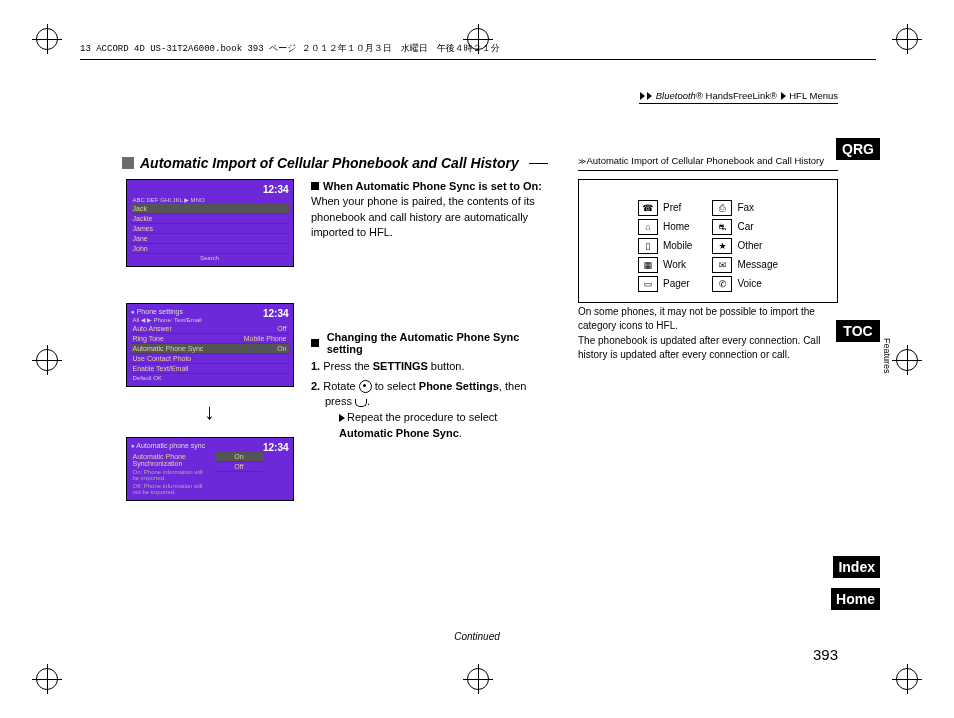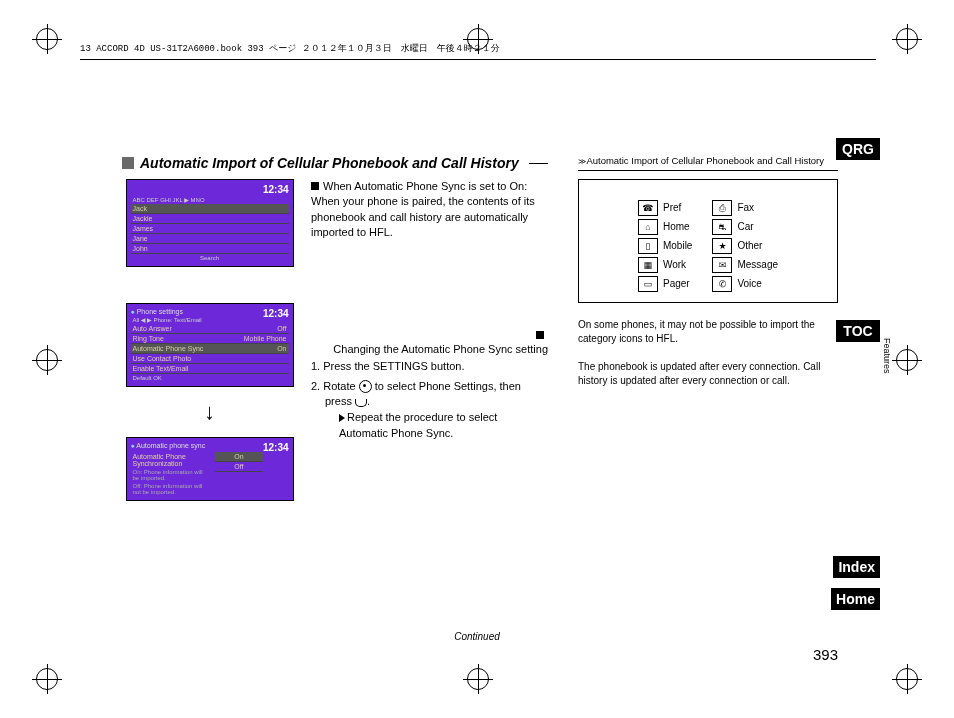--- a/index.html
+++ b/index.html
@@ -19,33 +19,33 @@
 .content { position:absolute; top:155px; left:122px; right:116px; bottom:60px; display:flex; gap:30px; }
 .colL { width:175px; display:flex; flex-direction:column; gap:8px; align-items:center; }
 .colM { flex:1; }
 .colR { width:260px; }
 .section-title-row { display:flex; align-items:center; gap:6px; margin-bottom:8px; }
 .sqbig { width:12px; height:12px; background:#6a6a6a; display:inline-block; }
 .sqsm { width:8px; height:8px; background:#000; display:inline-block; margin-right:4px; }
 .sec-title { font-weight:bold; font-style:italic; font-size:14px; }
 .sec-title-line { flex:1; border-bottom:1.5px solid #000; margin-left:4px; }
 .bodytxt { font-size:11px; line-height:1.4; }
-.bold { font-weight:normal; }
+.bold { font-weight:bold; }
 .steps { padding-left:0; margin:4px 0; font-size:11px; line-height:1.45; }
 .steps li { margin-bottom:4px; list-style:none; padding-left:14px; text-indent:-14px; }
 .tri { display:inline-block; width:0; height:0; border-top:4px solid transparent; border-bottom:4px solid transparent; border-left:6px solid #000; vertical-align:middle; margin-right:2px;}
-.subhead-row { display:flex; align-items:flex-end; gap:4px; margin-top:16px;flex-direction:column; }
+.subhead-row { display:flex; align-items:center; gap:4px; margin-top:16px; }
 .sidehdr { font-size:9.5px; margin-bottom:4px; }
 .sideline { border-top:.5px solid #000; margin:2px 0 8px 0; }
 .sidebox { border:1px solid #000; padding:10px 8px; font-size:10px; line-height:1.35; }
 .icon-table { margin:10px auto 0; display:flex; gap:20px; justify-content:center; }
 .icon-col { display:flex; flex-direction:column; gap:3px; }
 .icon-item { display:flex; align-items:center; gap:5px; font-size:10px;}
 .icon-box { width:18px; height:14px; border:1px solid #000; display:flex; align-items:center; justify-content:center; font-size:9px; }
-.rightnotes { font-size:10px; line-height:1.35; margin-top:15px; }
+.rightnotes { font-size:10px; line-height:1.35; margin-top:2px; }
 .tab { background:#000000; color:#fff; font-weight:bold; font-size:14px; padding:3px 5px; text-align:center; min-width:34px;}
 .tab.qrg { top:138px; position:absolute; right:74px;}
 .tab.toc { top:320px; position:absolute; right:74px;}
 .tab.index { top:556px; position:absolute; right:74px;}
 .tab.home { top:588px; position:absolute; right:74px;}
 .section-label { position:absolute; top:338px; right:62px; font-size:9px; writing-mode:vertical-rl; }
 .continued { position:absolute; bottom:76px; left:50%; transform:translateX(-50%); font-style:italic; font-size:10px; }
 .pagenum { position:absolute; bottom:55px; right:116px; font-size:15px; }
 .mock-screen { width:168px; background:#6d28d9; color:#ddd; font-size:7px; border:1px solid #000; padding:4px; box-sizing:border-box; }
 .mock-screen .time { text-align:right; font-size:10px; color:#fff; font-weight:bold; }
@@ -68,20 +68,27 @@
 <div class="reg ml"></div>
 <div class="reg mr"></div>
 <div class="reg mt"></div>
 <div class="reg mb"></div>
 
 <div class="hdrline">
   <span>13 ACCORD 4D US-31T2A6000.book  393 ページ  ２０１２年１０月３日　水曜日　午後４時２１分</span>
   <div class="rule"></div>
 </div>
 
+<div class="breadcrumb">
+  <span class="bcarrow"></span><span class="bcarrow"></span>
+  <i><span>Bluetooth</span></i><span>®</span><span> HandsFreeLink</span><span>®</span>
+  <span class="bcarrow"></span>
+  <span>HFL Menus</span>
+  <div class="bcunder"></div>
+</div>
 
 <div class="tab qrg">QRG</div>
 <div class="tab toc">TOC</div>
 <div class="section-label">Features</div>
 <div class="tab index">Index</div>
 <div class="tab home">Home</div>
 
 <div class="content">
   <div style="display:flex;flex-direction:column;flex:1;">
     <div class="section-title-row">

